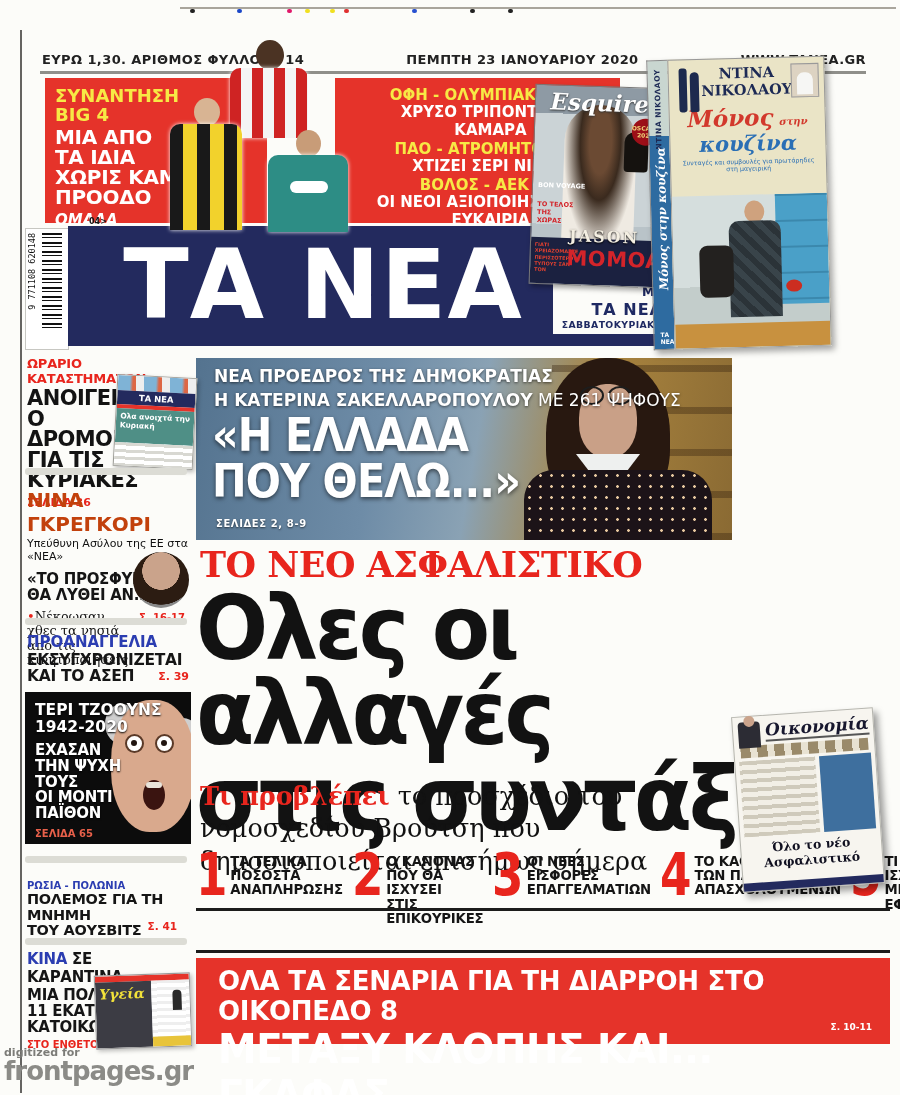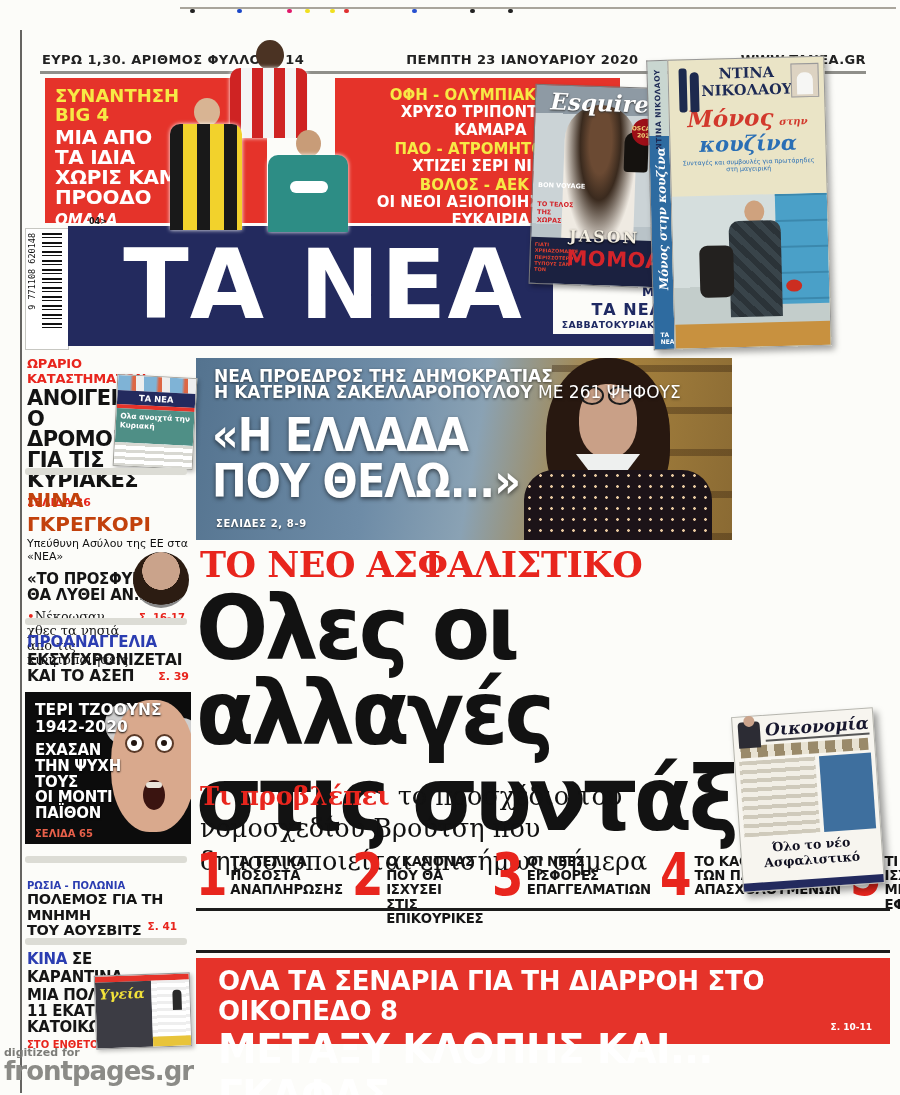--- a/index.html
+++ b/index.html
@@ -128,21 +128,21 @@
   .w-hair{position:absolute;right:62px;top:0;width:124px;height:158px;background:#281810;
           border-radius:48% 48% 42% 42%;}
   .w-face{position:absolute;right:95px;top:26px;width:58px;height:74px;background:#c9a087;border-radius:46%;}
   .w-glass{position:absolute;width:20px;height:15px;border:2.5px solid #1d1d1d;border-radius:50%;top:28px;}
   .w-collar{position:absolute;right:92px;top:96px;width:64px;height:42px;background:#eef0ef;
             clip-path:polygon(50% 100%,0 0,100% 0);}
   .w-blazer{position:absolute;right:20px;top:112px;width:188px;height:70px;background:#1c1318;
             background-image:radial-gradient(#e8c9a0 1.1px,transparent 1.6px);background-size:11px 11px;
             border-radius:30px 30px 0 0;}
   .lead-kicker{left:18px;top:8px;color:#fff;font-size:17px;font-weight:600;text-shadow:0 1px 3px rgba(0,0,0,.6);}
-  .lead-sub{left:18px;top:24px;color:#fff;font-size:17px;text-shadow:0 1px 3px rgba(0,0,0,.6);}
+  .lead-sub{left:18px;top:32px;color:#fff;font-size:17px;text-shadow:0 1px 3px rgba(0,0,0,.6);}
   .lead-sub b{font-weight:800;}
   .lead-quote{left:16px;top:54px;color:#fff;font-size:47px;font-weight:900;line-height:.98;
               letter-spacing:-1px;transform:scaleX(.88);transform-origin:left top;
               text-shadow:0 2px 5px rgba(0,0,0,.55);}
   .lead-pages{left:20px;top:160px;color:#fff;font-size:10px;font-weight:800;letter-spacing:.6px;
               text-shadow:0 1px 2px rgba(0,0,0,.6);}
 
   
   .story-kicker{left:200px;top:544px;font-family:"DejaVu Serif","Liberation Serif",serif;
                 font-weight:800;color:#e8251d;font-size:35px;letter-spacing:-.5px;}

